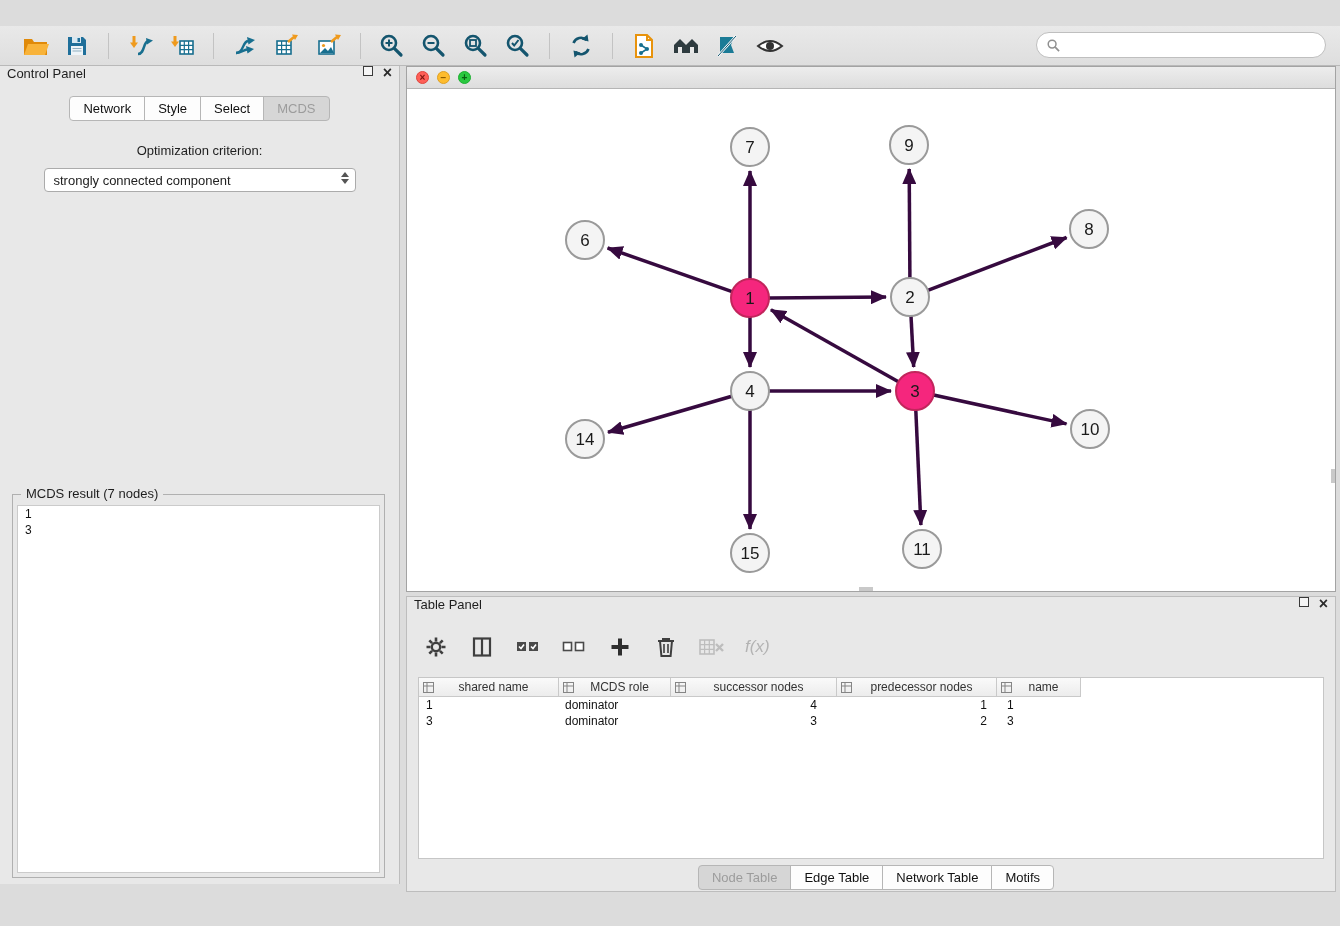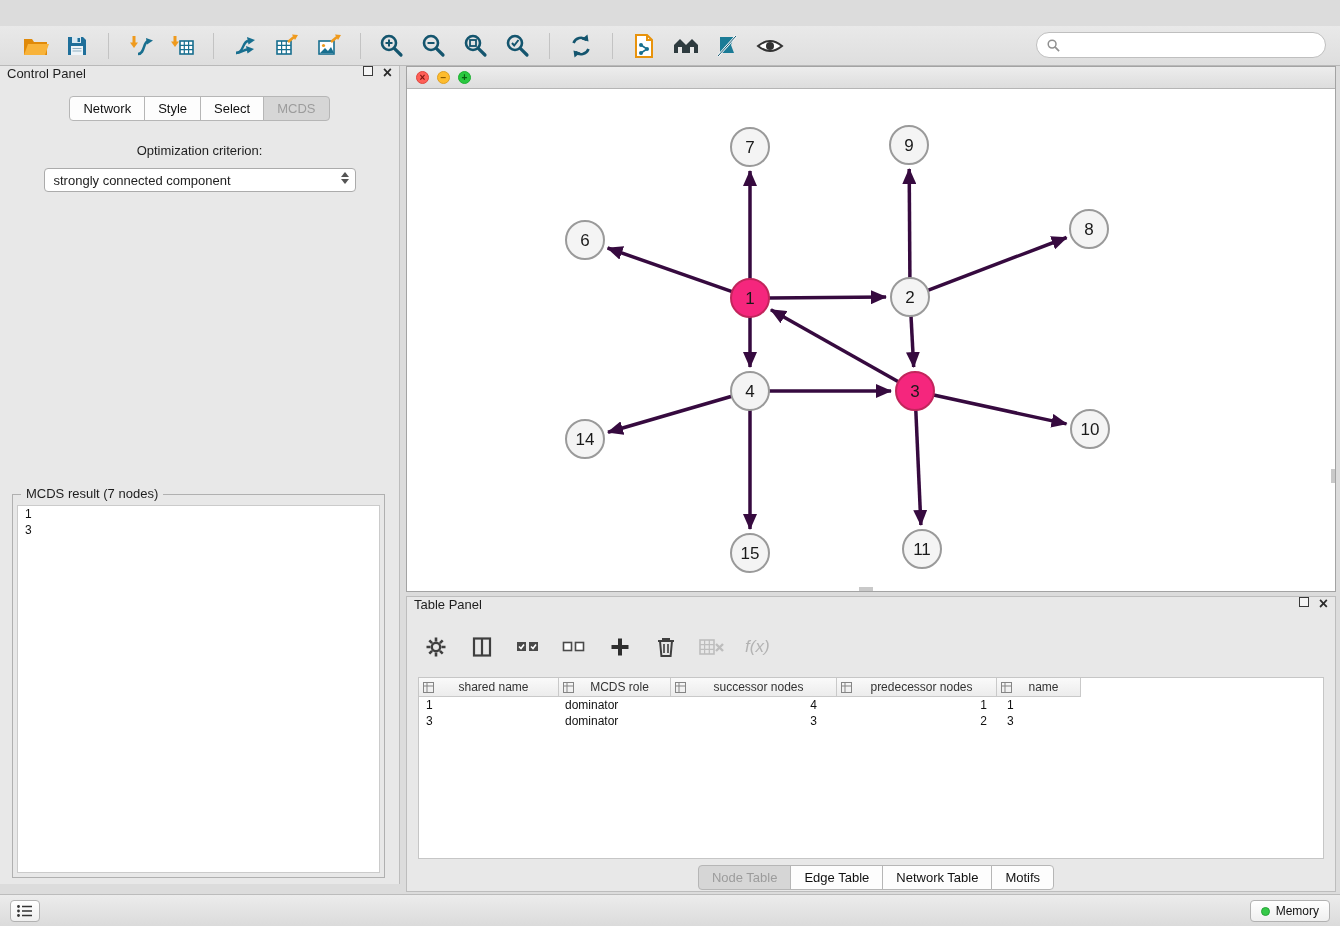--- a/index.html
+++ b/index.html
@@ -454,30 +454,14 @@
     </div>
 
     <div class="tp-tabs">
       <div class="tab active">Node Table</div>
       <div class="tab">Edge Table</div>
       <div class="tab">Network Table</div>
       <div class="tab last">Motifs</div>
     </div>
   </div>
 
-  <div class="statusbar">
-    <div class="sb-left-btn">
-      <svg width="18" height="16" viewBox="0 0 18 16">
-        <g stroke="#333" stroke-width="1.6">
-          <path d="M6 3.5h10M6 8h10M6 12.5h10"></path>
-        </g>
-        <circle cx="2.5" cy="3.5" r="1.4" fill="#333"></circle>
-        <circle cx="2.5" cy="8" r="1.4" fill="#333"></circle>
-        <circle cx="2.5" cy="12.5" r="1.4" fill="#333"></circle>
-      </svg>
-    </div>
-    <div class="memory-btn">
-      <span class="green-dot"></span>
-      <span>Memory</span>
-    </div>
-  </div>
 
 </div>
 
 </body></html>

